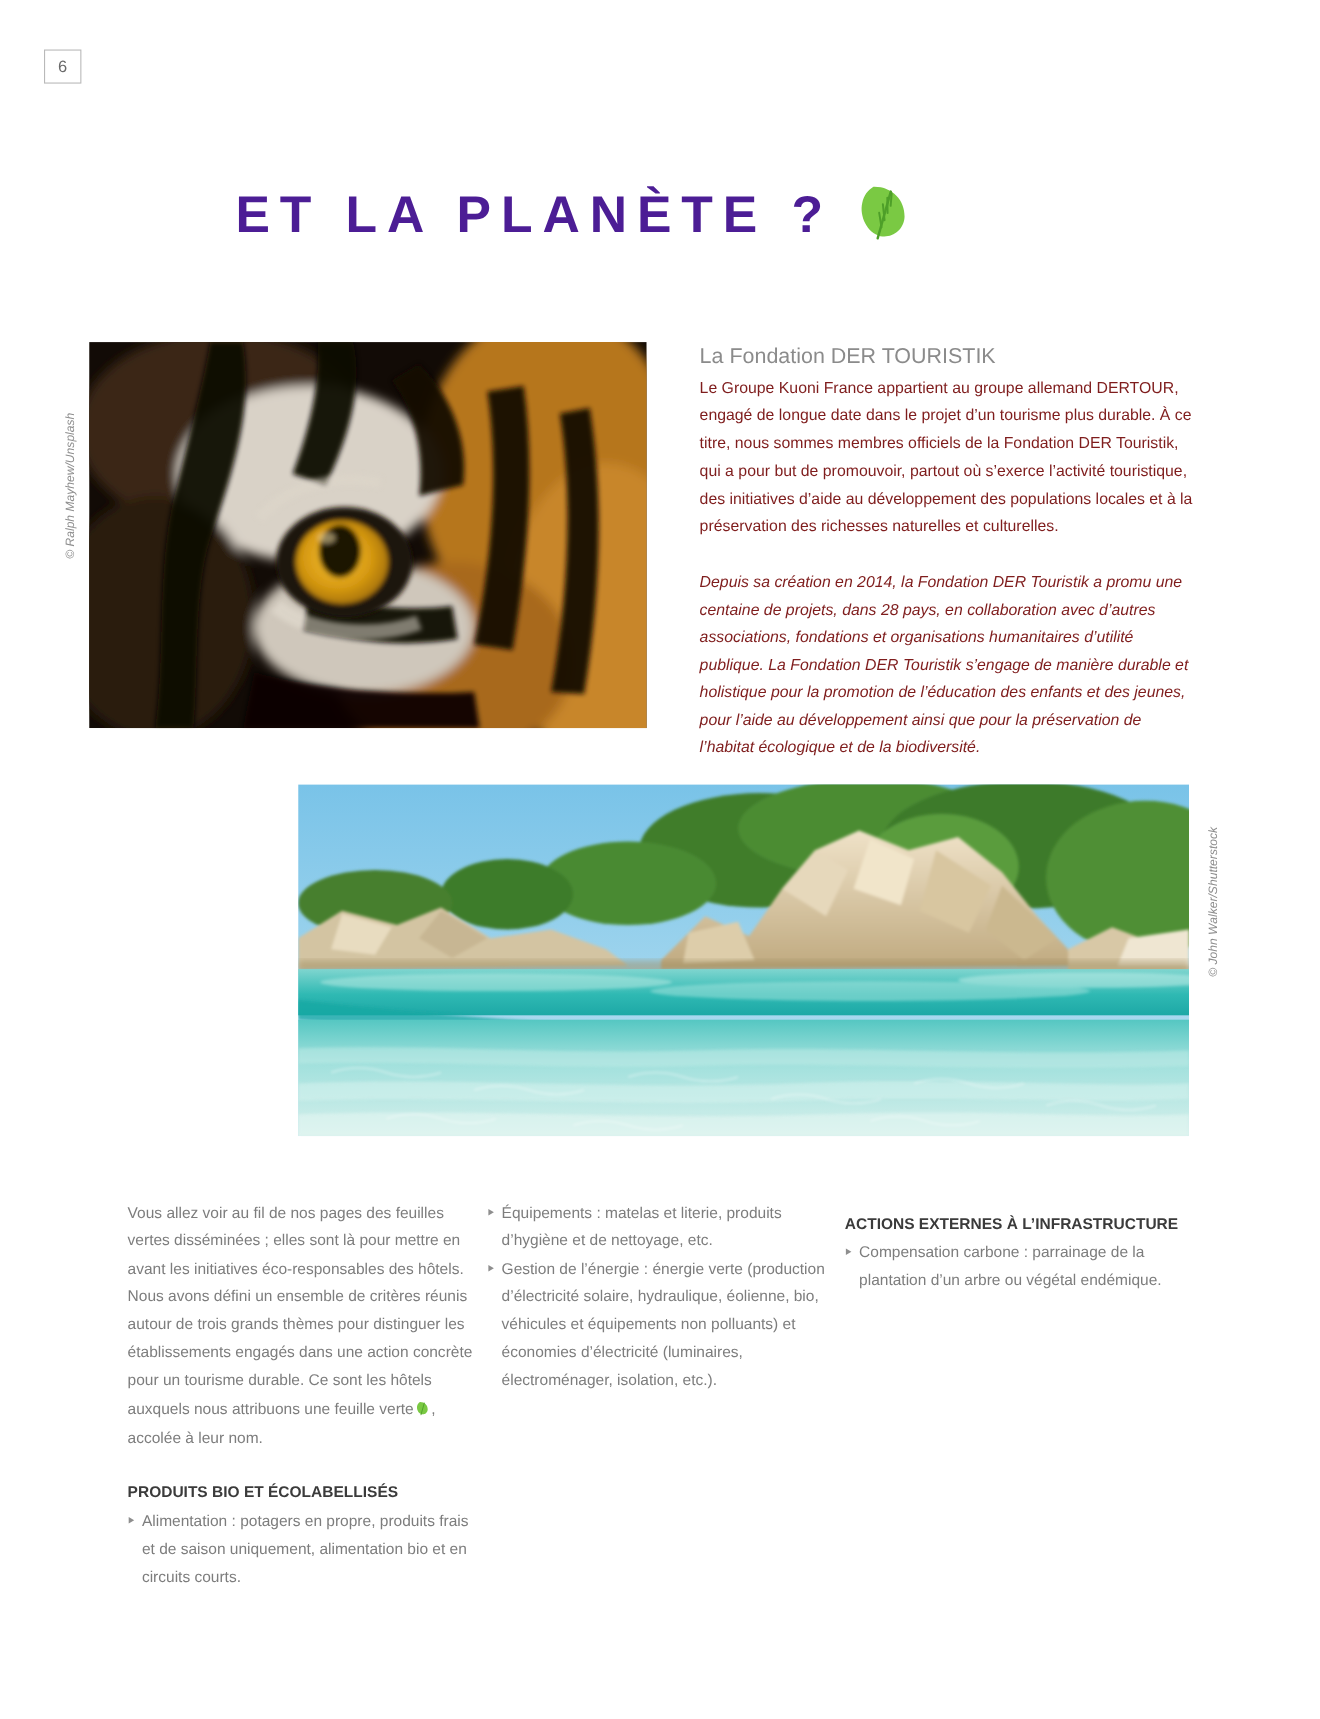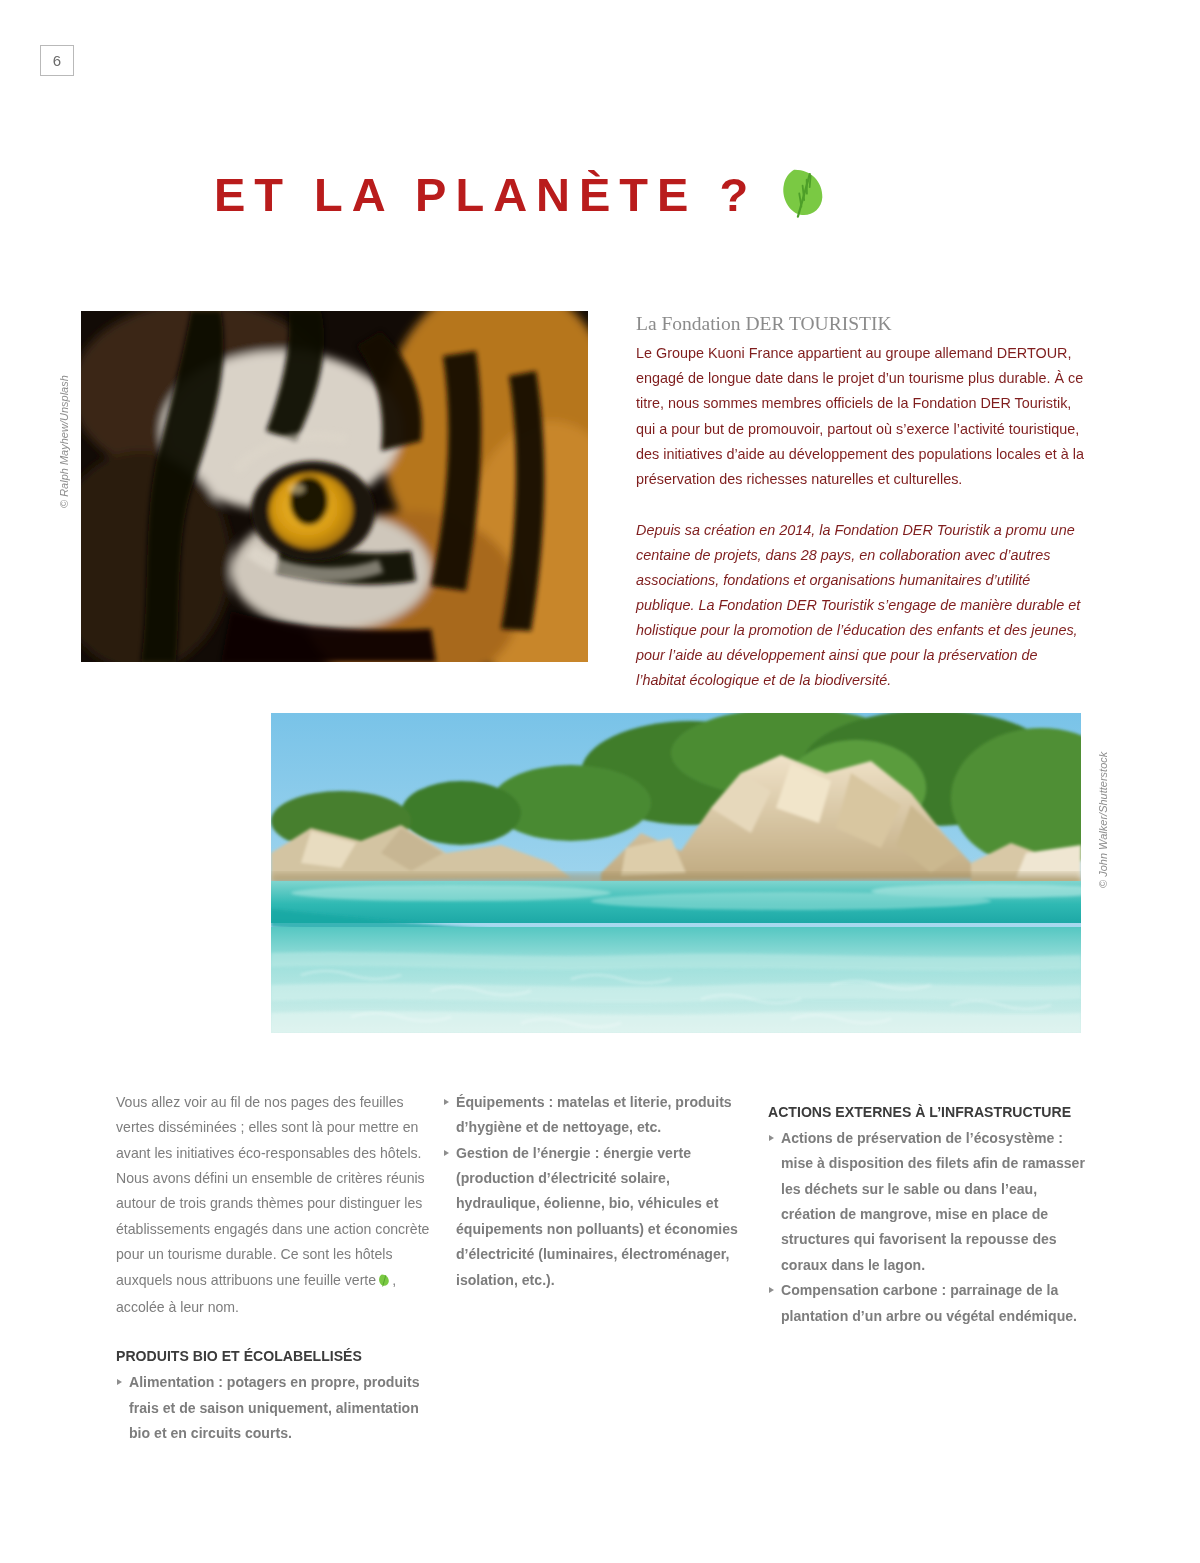--- a/index.html
+++ b/index.html
@@ -41,21 +41,21 @@
     left: 214px;
     top: 158px;
     display: flex;
     align-items: center;
     height: 72px;
   }
   .title-text {
     font-size: 47px;
     font-weight: bold;
     letter-spacing: 9px;
-    color: #b91c1c;
+    color: #4c1d95;
     font-family: "Liberation Sans", sans-serif;
     white-space: nowrap;
   }
   .leaf-big { margin-left: 18px; display: block; }
 
   
   .tiger-wrap {
     position: absolute;
     left: 81px;
     top: 311px;
@@ -85,21 +85,21 @@
     left: 636px;
     top: 311px;
     width: 452px;
   }
   .intro-head {
     font-size: 19.5px;
     color: #8b8b8b;
     line-height: 1.35;
     margin-bottom: 4px;
     font-weight: normal;
-    font-family: Liberation Serif, serif;
+    font-family: Liberation Sans, sans-serif;
   }
   .intro-p {
     font-size: 14.4px;
     line-height: 1.74;
     color: #7f1d1d;
     font-family: "Liberation Sans", sans-serif;
   }
   .intro-p + .intro-p { margin-top: 26px; font-style: italic; }
 
   
@@ -150,21 +150,21 @@
     font-size: 14.1px;
     font-weight: bold;
     color: #3b3b3b;
     line-height: 1.42;
     margin-top: 26px;
     margin-bottom: 4px;
     font-family: "Liberation Sans", sans-serif;
   }
   .sub-head.first { margin-top: 12px; }
 
-  ul.blist { list-style: none; font-weight: bold; }
+  ul.blist { list-style: none; }
   ul.blist li {
     position: relative;
     padding-left: 13px;
     font-size: 14.1px;
     line-height: 1.80;
     color: #7d7d7d;
     font-family: "Liberation Sans", sans-serif;
   }
   ul.blist li::before {
     content: "";
@@ -381,19 +381,18 @@
       </ul>
 
       <ul class="blist">
         <li>Gestion de l’énergie : énergie verte (production d’électricité solaire, hydraulique, éolienne, bio, véhicules et équipements non polluants) et économies d’électricité (luminaires, électroménager, isolation, etc.).</li>
       </ul>
     </div>
 
     <div class="col col-3">
       <h3 class="sub-head first">ACTIONS EXTERNES À L’INFRASTRUCTURE</h3>
       <ul class="blist">
-        <li>Actions de préservation de l’écosystème : mise à disposition des filets afin de ramasser les déchets sur le sable ou dans l’eau, création de mangrove, mise en place de structures qui favorisent la repousse des coraux dans le lagon.</li>
         <li>Compensation carbone : parrainage de la plantation d’un arbre ou végétal endémique.</li>
       </ul>
     </div>
 
   </div>
 </div>
 
 </body></html>

